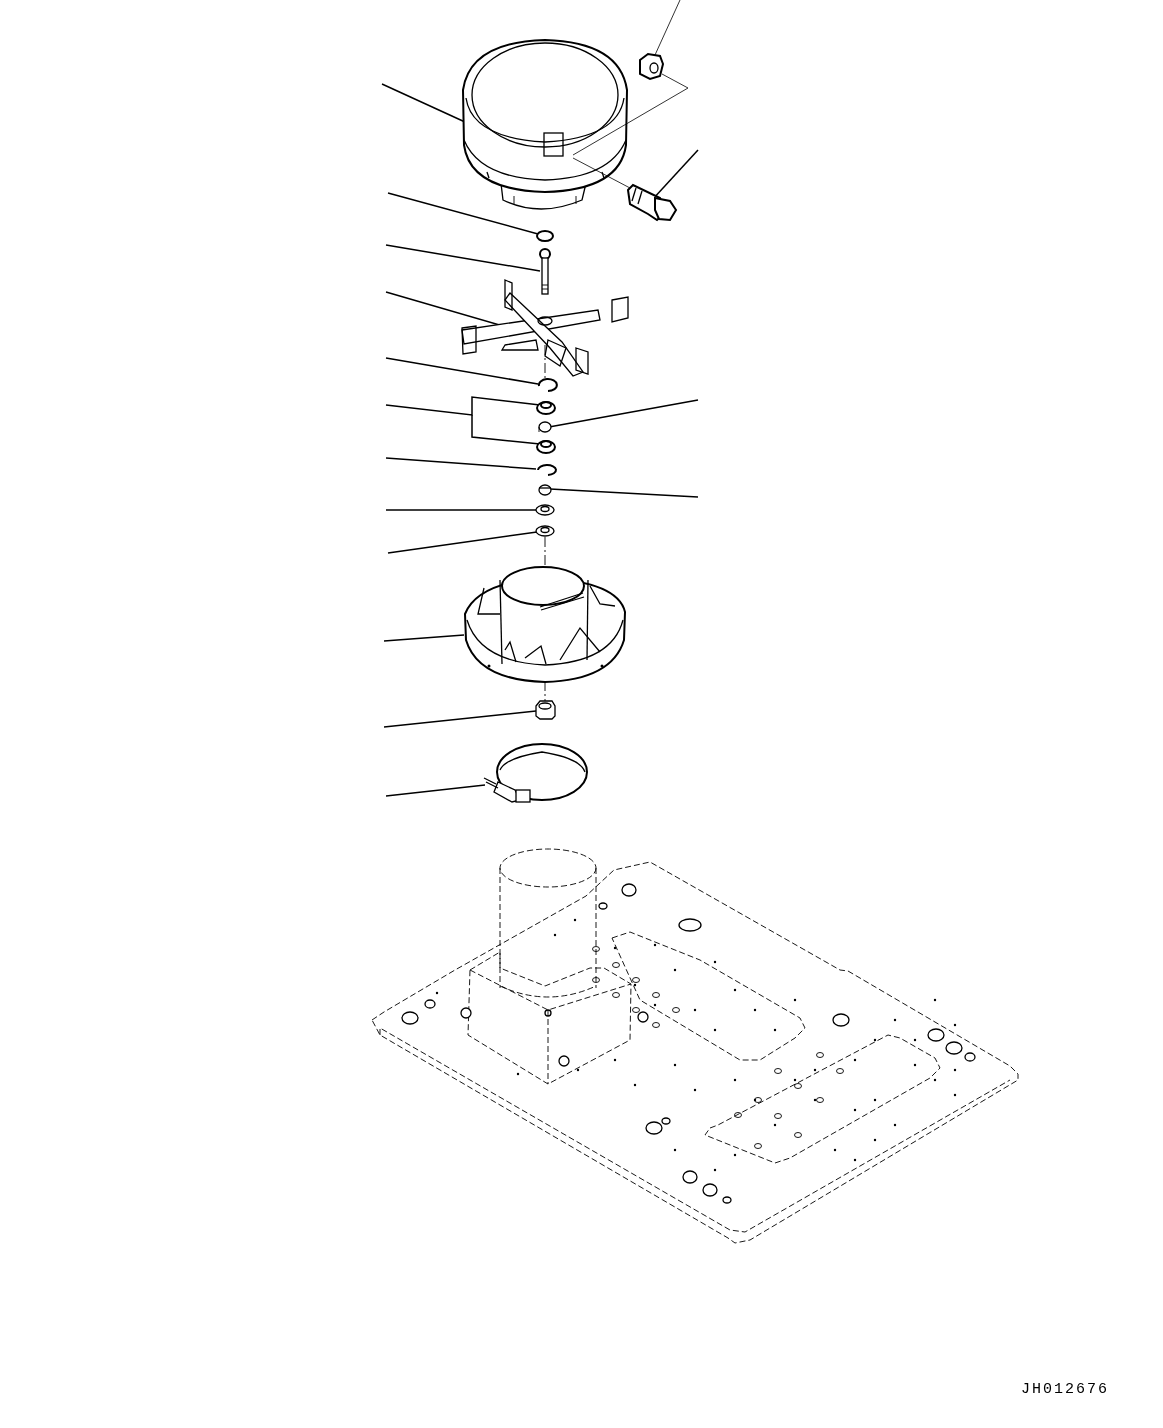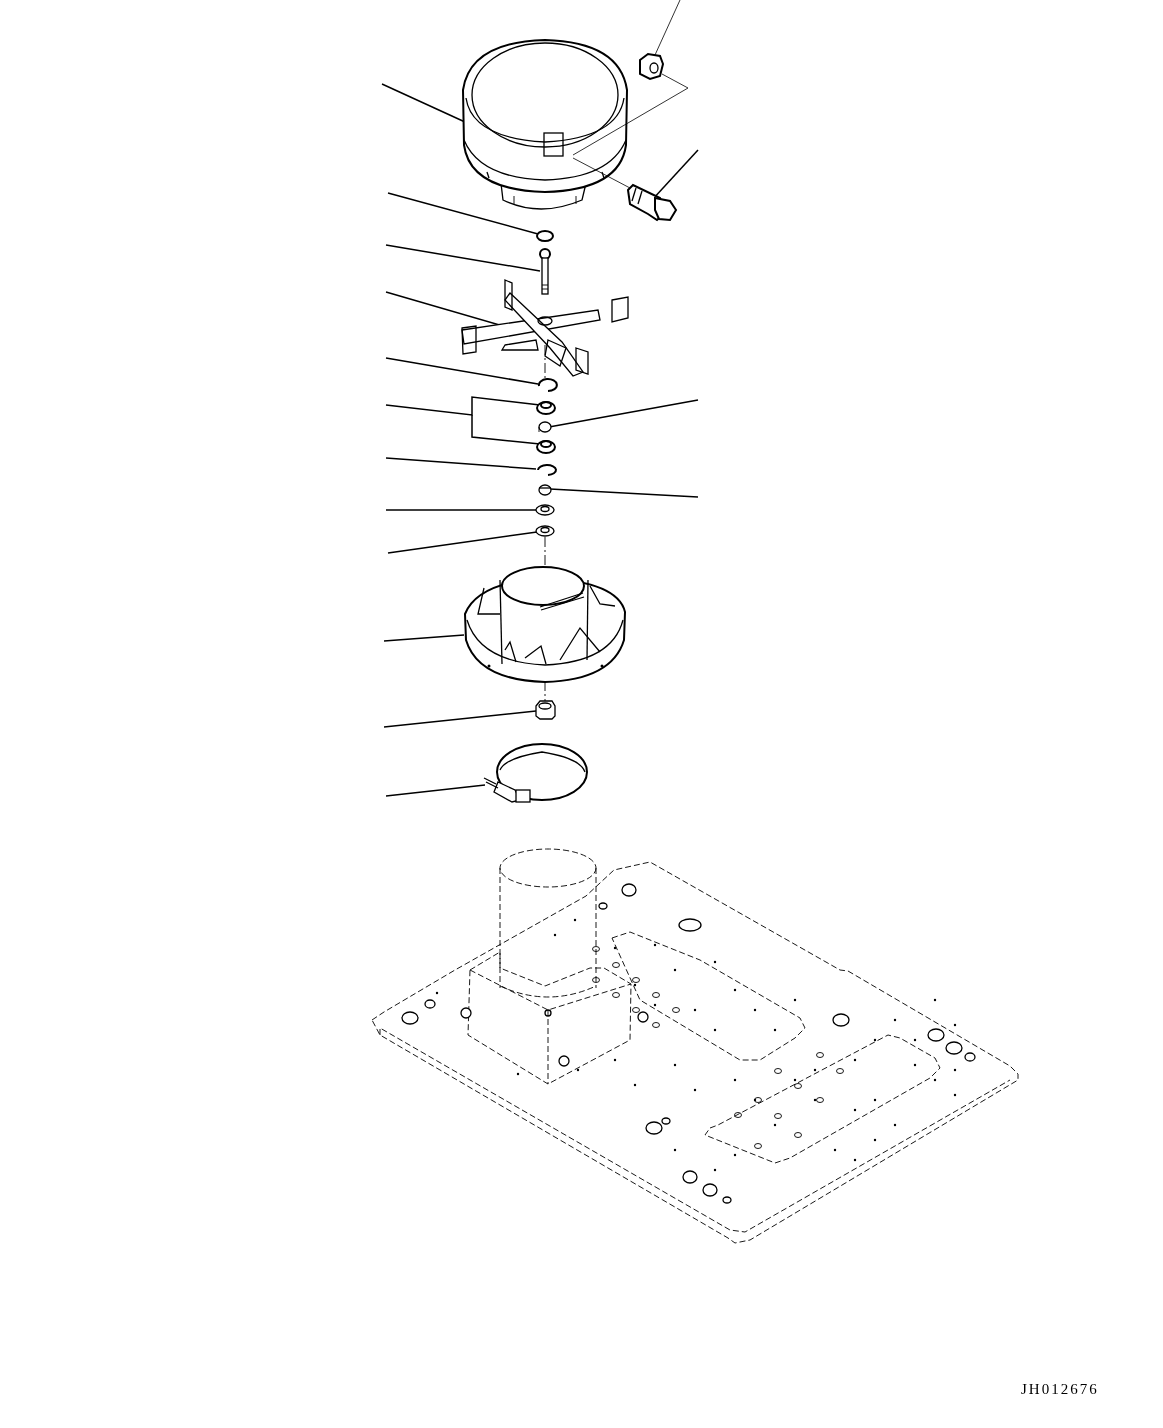--- a/index.html
+++ b/index.html
@@ -9,21 +9,21 @@
   .lnb { stroke: #000; fill: none; stroke-width: 2; }
   .lnt { stroke: #000; fill: none; stroke-width: 0.9; }
   .dash { stroke: #000; fill: none; stroke-width: 0.9; stroke-dasharray: 6 3; }
   .cl { stroke: #000; fill: none; stroke-width: 0.9; stroke-dasharray: 10 3 2 3; }
   .wf { fill: #fff; }
   .leader { stroke: #000; stroke-width: 1.5; fill: none; }
   .leader-thin { stroke: #000; stroke-width: 0.8; fill: none; }
   #drawing-code {
     position: absolute; left: 1021px; top: 1381px;
     font-size: 15px; letter-spacing: 2px; color: #000;
-    font-family: Liberation Serif, serif;
+    font-family: Liberation Mono, monospace;
   }
 </style>
 </head>
 <body>
 
 <svg id="diagram" width="1163" height="1428" viewBox="0 0 1163 1428" xmlns="http://www.w3.org/2000/svg">
 
   <g>
     <line class="leader" x1="382" y1="84" x2="465" y2="122"></line>
     <line class="leader-thin" x1="680" y1="0" x2="655" y2="55"></line>

